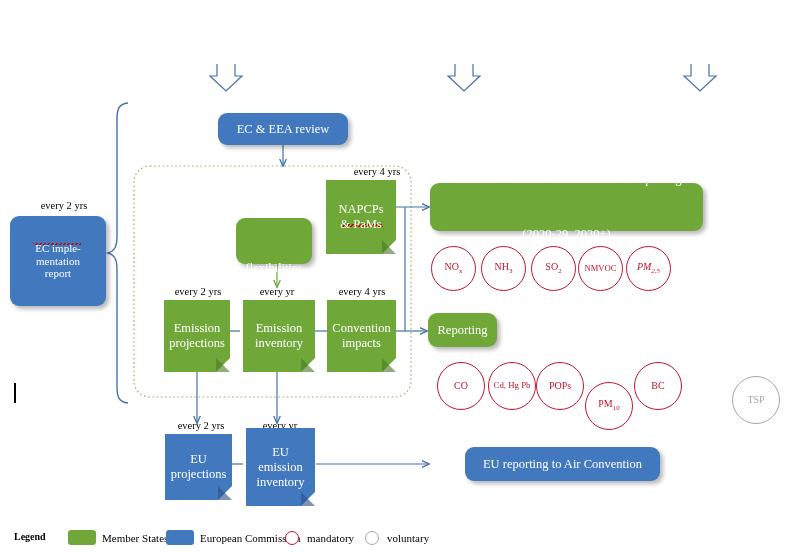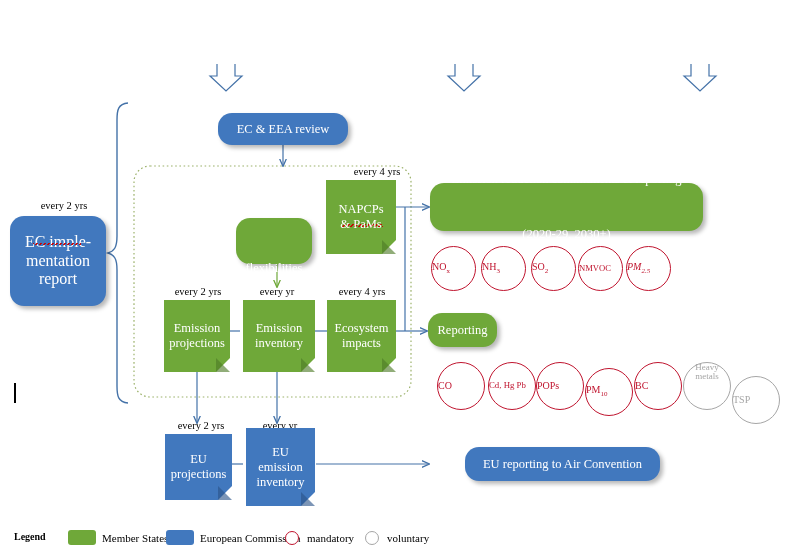--- a/index.html
+++ b/index.html
@@ -14,21 +14,21 @@
   .box{
     position:absolute;
     display:flex;align-items:center;justify-content:center;
     text-align:center;
     color:#ffffff;
     line-height:1.18;
     box-sizing:border-box;
   }
   .green{background:#6FA839;gap:40px;}
   .blue{background:#4178BE;}
-  .rounded{border-radius:14px;}
+  .rounded{border-radius:9px;}
   .shadowed{box-shadow:3px 3px 4px rgba(0,0,0,.28);}
 
   
   .note{
     position:absolute;
     box-sizing:border-box;
     display:flex;align-items:center;justify-content:center;
     text-align:center;color:#fff;line-height:1.2;
   }
   .note .sheet{
@@ -54,21 +54,21 @@
   #banner{
     position:absolute;left:124px;top:26px;width:662px;height:38px;
     border:1.3px solid #4472a8;border-radius:7px;background:#fff;
     display:flex;align-items:center;justify-content:center;
     color:#2a5699;font-size:13.5px;letter-spacing:.1px;
   }
 
   
   .circ{
     position:absolute;border-radius:50%;
-    display:flex;align-items:center;justify-content:flex-start;
+    display:flex;align-items:center;justify-content:center;
     text-align:center;line-height:1.05;
     background:#fff;box-sizing:border-box;
   }
   .circ.mand{border:1.4px solid #c0152f;color:#c0152f;}
   .circ.vol{border:1.3px solid #a6a6a6;color:#a6a6a6;}
   .circ .t{font-size:10px;}
   .circ .t sub{font-size:7px;}
 
   
   #legend{position:absolute;left:0;top:524px;width:799px;height:28px;
@@ -145,21 +145,21 @@
     <line x1="277" y1="372" x2="277" y2="423" stroke="#4472a8" stroke-width="1.2" marker-end="url(#ah-blue)"></line>
 
     <line x1="231" y1="464" x2="243" y2="464" stroke="#4472a8" stroke-width="1.2"></line>
 
     <line x1="316" y1="464" x2="429" y2="464" stroke="#4472a8" stroke-width="1.2" marker-end="url(#ah-blue)"></line>
   </svg>
 
   <div class="caret" style="left:14px;top:383px;height:20px;"></div>
 
   <div class="cap" style="left:20px;top:200px;width:88px;">every 2 yrs</div>
-  <div class="box blue rounded shadowed" style="left:10px;top:216px;width:96px;height:90px;font-size:16px;flex-direction:column;">
+  <div class="box blue rounded shadowed" style="left:10px;top:216px;width:96px;height:90px;font-size:11px;flex-direction:column;">
     <span>EC imple-</span>
     <span>mentation</span>
     <span>report</span>
   </div>
   <div class="squig2" style="left:33px;top:243px;width:48px;"></div>
 
   <div class="box blue rounded shadowed" style="left:218px;top:113px;width:130px;height:32px;font-size:12.5px;">
     <span>EC &amp; EEA review</span>
   </div>
 
@@ -197,21 +197,21 @@
       <span>Emission</span>
       <span>inventory</span>
     </span>
   </div>
 
   <div class="cap" style="left:324px;top:286px;width:76px;">every 4 yrs</div>
   <div class="note" style="left:327px;top:300px;width:69px;height:72px;font-size:12.5px;">
     <span class="sheet" style="background:#6FA839;"></span>
     <span class="fold" style="background:#4e7a27;"></span>
     <span class="lbl" style="display:flex;flex-direction:column;">
-      <span>Ecosystem</span>
+      <span>Convention</span>
       <span>impacts</span>
     </span>
   </div>
 
   <div class="box green rounded shadowed" style="left:430px;top:183px;width:273px;height:48px;font-size:12.5px;flex-direction:column;">
     <span>Emission reduction  commitments  &amp; reporting</span>
     <span>(2020-29, 2030+)</span>
   </div>
 
   <div class="box green rounded shadowed" style="left:428px;top:313px;width:69px;height:34px;font-size:12.5px;">
@@ -236,29 +236,25 @@
 
   <div class="circ mand" style="left:437px;top:362px;width:48px;height:48px;">
     <span class="t">CO</span>
   </div>
   <div class="circ mand" style="left:488px;top:362px;width:48px;height:48px;">
     <span class="t" style="font-size:8.8px;">Cd, Hg Pb</span>
   </div>
   <div class="circ mand" style="left:536px;top:362px;width:48px;height:48px;">
     <span class="t">POPs</span>
   </div>
-  <div class="circ mand" style="left:585px;top:368px;width:48px;height:48px;">
+  <div class="circ mand" style="left:585px;top:382px;width:48px;height:48px;">
     <span class="t">PM<sub>10</sub></span>
   </div>
   <div class="circ mand" style="left:634px;top:362px;width:48px;height:48px;">
     <span class="t">BC</span>
-  </div>
-  <div class="circ vol" style="left:683px;top:362px;width:48px;height:48px;flex-direction:column;">
-    <span class="t" style="font-size:9px;">Heavy</span>
-    <span class="t" style="font-size:9px;">metals</span>
   </div>
   <div class="circ vol" style="left:732px;top:376px;width:48px;height:48px;">
     <span class="t">TSP</span>
   </div>
 
   <div class="cap" style="left:157px;top:420px;width:88px;">every 2 yrs</div>
   <div class="note" style="left:165px;top:434px;width:67px;height:66px;font-size:12.5px;">
     <span class="sheet" style="background:#4178BE;"></span>
     <span class="fold" style="background:#2c5489;"></span>
     <span class="lbl" style="display:flex;flex-direction:column;">

